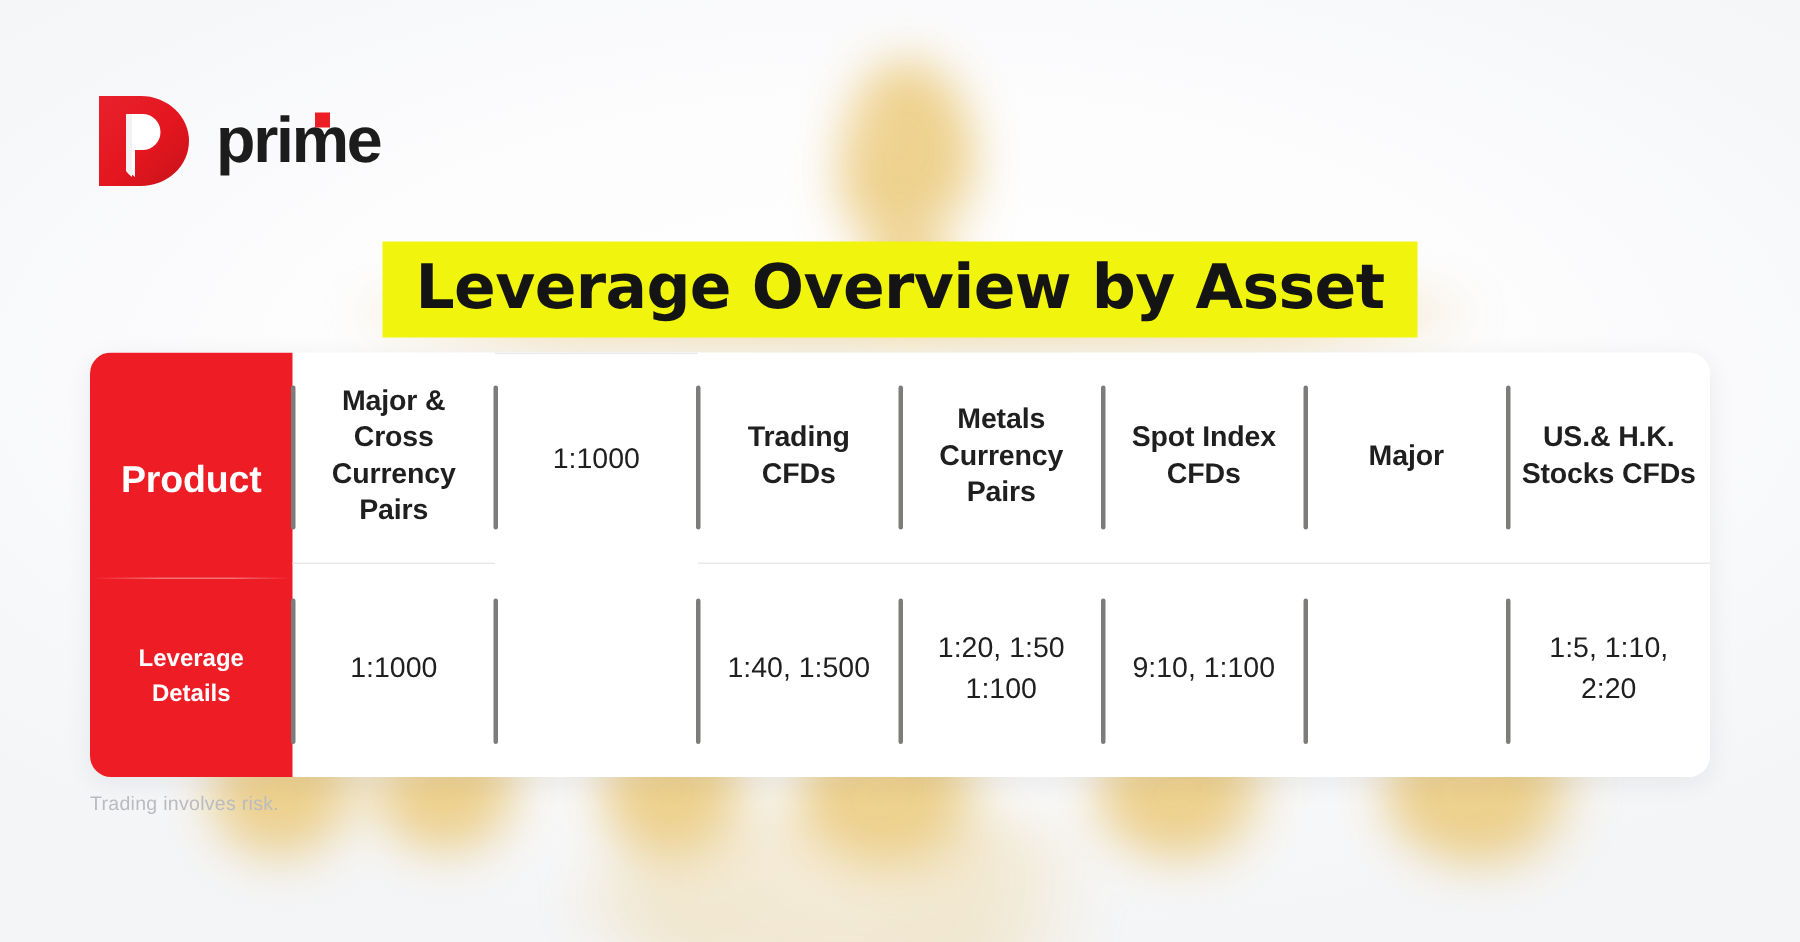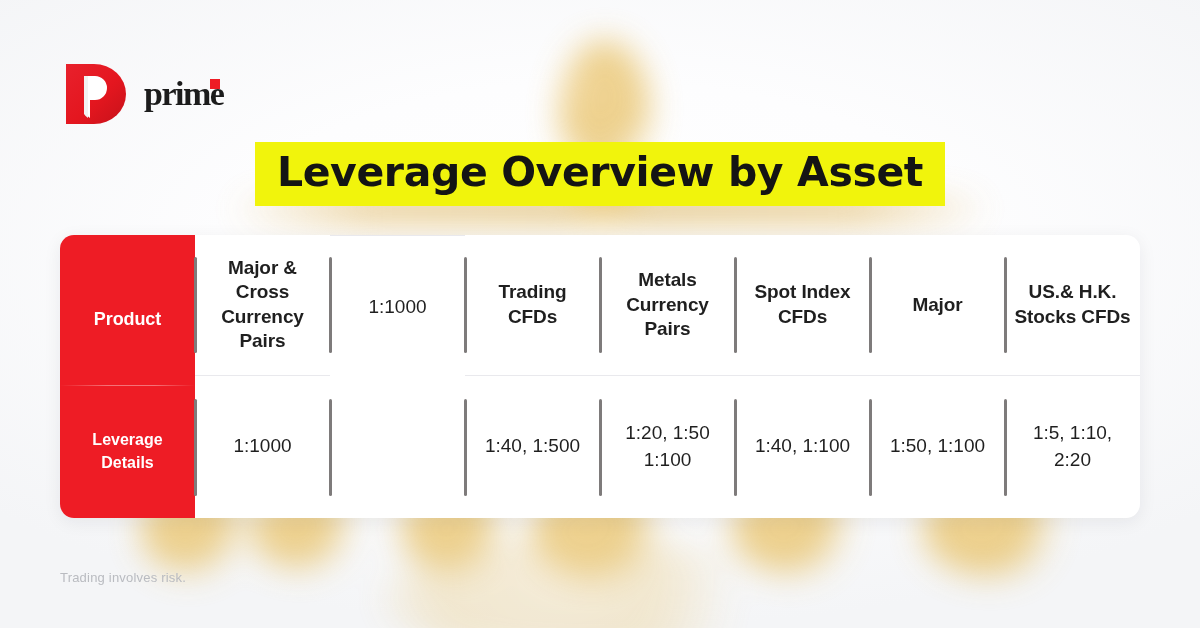--- a/index.html
+++ b/index.html
@@ -48,39 +48,39 @@
   #logo {
     position: absolute;
     left: 60px; top: 58px;
     display: flex;
     align-items: center;
     gap: 12px;
     z-index: 5;
   }
   #logo-mark { width: 72px; height: 72px; display: block; }
   #logo-word {
-    font-size: 34px;
+    font-size: 43px;
     font-weight: 700;
     letter-spacing: -1.5px;
     color: #1c1c1c;
     line-height: 1;
     position: relative;
-    font-family: Liberation Serif, serif;
+    font-family: Liberation Sans, sans-serif;
   }
   #logo-idot {
     position: absolute;
     width: 10px; height: 10px;
     background: #ee1c25;
     left: 66px; top: 2px;
   }
 
   
   #title-wrap {
     position: absolute;
-    left: 0; right: 0; top: 142px;
+    left: 0; right: 0; top: 161px;
     text-align: center;
     z-index: 5;
   }
   #title {
     display: inline-block;
     background: #f1f40c;
     color: #141414;
     font-size: 41px;
     font-weight: 800;
     letter-spacing: -0.4px;
@@ -109,21 +109,21 @@
   }
 
   
   #label-col {
     width: 135px;
     flex: 0 0 135px;
     background: #ee1c25;
     color: #ffffff;
   }
   #label-col .cell { color: #fff; font-weight: 700; }
-  #label-col .head-cell { font-size: 18px; margin-top: 20px; }
+  #label-col .head-cell { font-size: 25px; margin-top: 20px; }
   #label-col .body-cell { font-size: 16px; }
   #label-col .row-sep {
     background: linear-gradient(90deg, rgba(255,255,255,0) 0%, rgba(255,255,255,.38) 35%, rgba(255,255,255,.38) 70%, rgba(255,255,255,0) 100%);
   }
 
   .data-col { flex: 1 1 0; }
 
   .cell {
     display: flex;
     align-items: center;
@@ -159,21 +159,21 @@
     width: 3px;
     background: #7e7b7b;
     border-radius: 2px;
   }
   .vdiv.top  { top: 22px;  height: 96px; }
   .vdiv.bot  { top: 164px; height: 97px; }
 
   
   #footnote {
     position: absolute;
-    left: 60px; top: 570px;
+    left: 60px; top: 528px;
     font-size: 13px;
     color: #b9bbc0;
     letter-spacing: .2px;
     z-index: 5;
   }
 </style>
 </head>
 <body>
 
 <div id="bg-layer"></div>
@@ -253,29 +253,28 @@
     <div class="cell head-cell">Metals Currency Pairs</div>
     <div class="row-sep"></div>
     <div class="cell body-cell">1:20, 1:50 1:100</div>
   </div>
 
   <div class="col data-col">
     <div class="vdiv top"></div>
     <div class="vdiv bot"></div>
     <div class="cell head-cell">Spot Index CFDs</div>
     <div class="row-sep"></div>
-    <div class="cell body-cell">1:40, 1:100</div>
+    <div class="cell body-cell">9:10, 1:100</div>
   </div>
 
   <div class="col data-col">
     <div class="vdiv top"></div>
     <div class="vdiv bot"></div>
     <div class="cell head-cell">Major</div>
     <div class="row-sep"></div>
-    <div class="cell body-cell">1:50, 1:100</div>
   </div>
 
   <div class="col data-col">
     <div class="vdiv top"></div>
     <div class="vdiv bot"></div>
     <div class="cell head-cell">US.&amp; H.K. Stocks CFDs</div>
     <div class="row-sep"></div>
     <div class="cell body-cell">1:5, 1:10, 2:20</div>
   </div>
 

